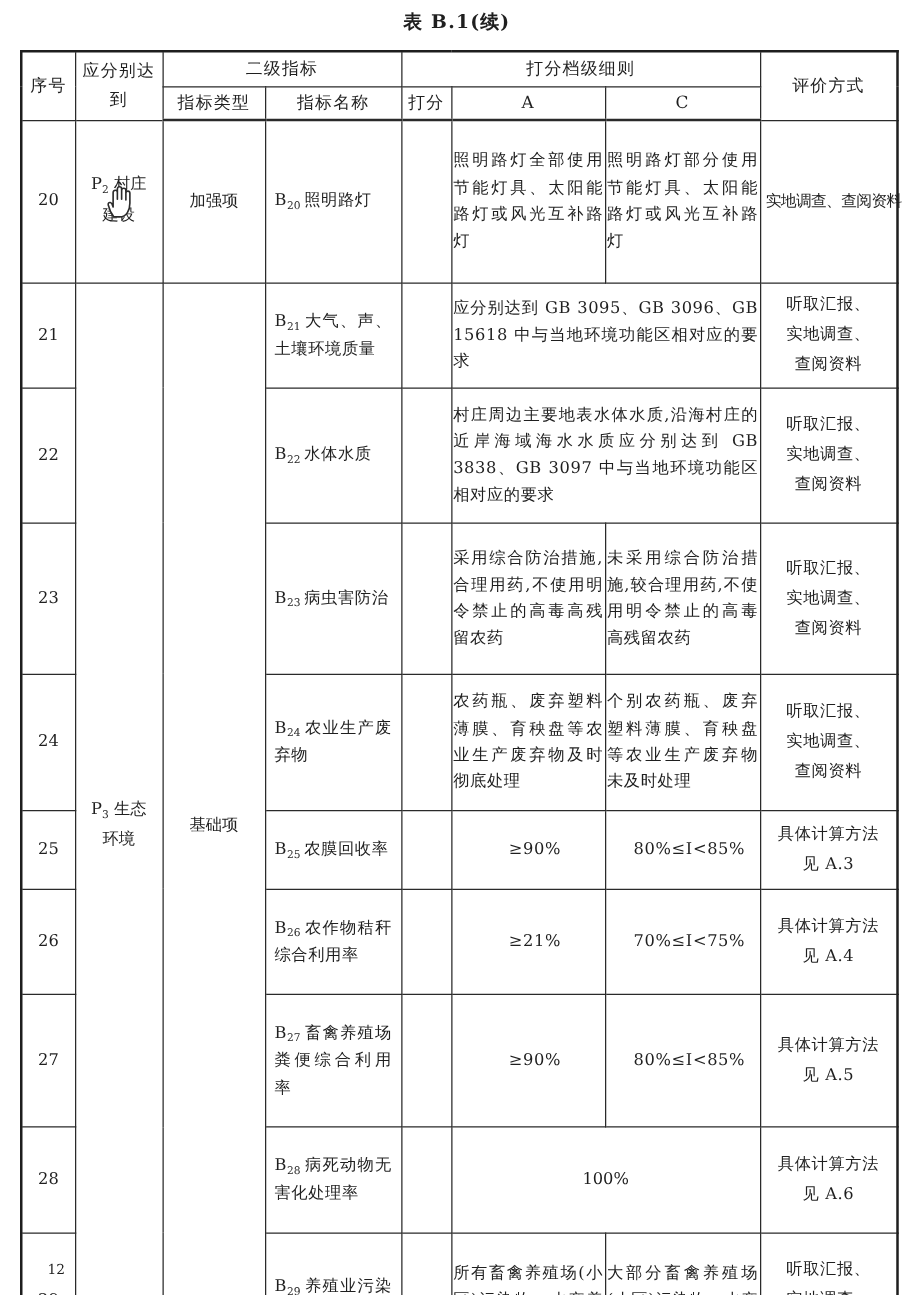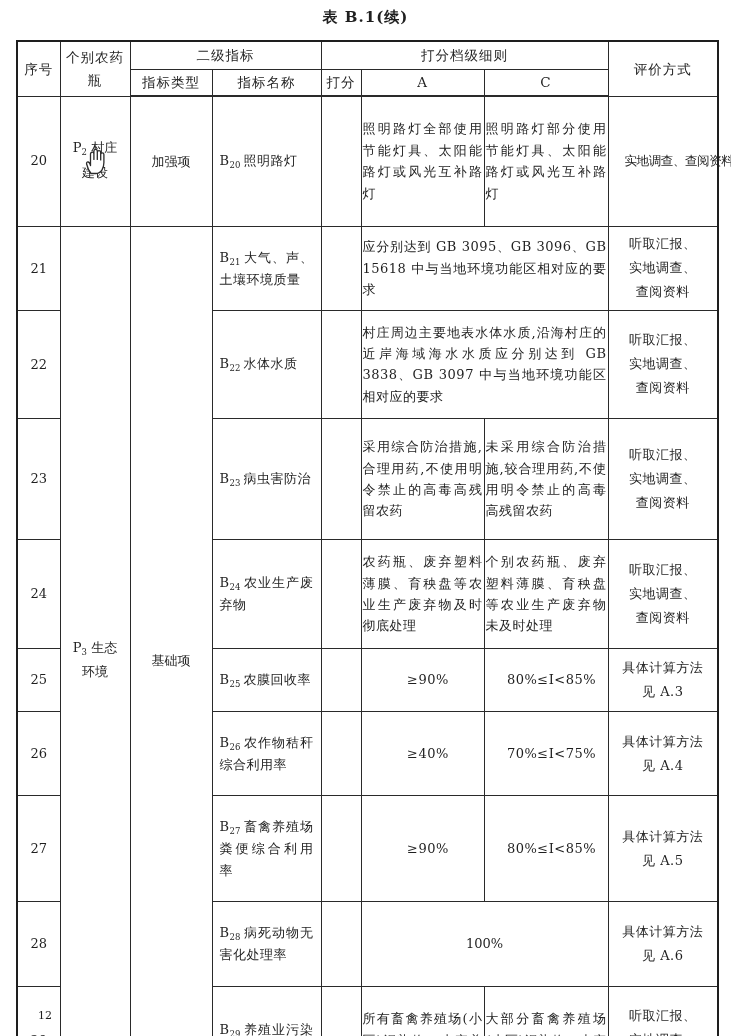--- a/index.html
+++ b/index.html
@@ -37,21 +37,21 @@
     padding: 5px 1px;
     letter-spacing: 0.5px;
   }
   td.name {
     text-align: justify;
     padding: 20px 7px;
     letter-spacing: 0.5px;
   }
   td.val { text-align: center; padding-left: 11px; letter-spacing: 0.5px; }
   td.method { white-space: pre-line; line-height: 1.85; letter-spacing: 0.5px; }
-  td.method-tight { white-space: nowrap; font-size: 12.6px; letter-spacing: -0.5px; padding: 16px; }
+  td.method-tight { white-space: nowrap; font-size: 12.6px; letter-spacing: -0.5px; padding: 4px; }
   td.center100 { text-align: center; }
   sub.idx {
     font-size: 8.5px;
     vertical-align: -3px;
     letter-spacing: 0;
   }
   .bname { margin-left: 3px; }
   .p-wrap { width: 60px; margin: 0 auto; text-align: center; line-height: 1.9; }
   .hand-cursor {
     position: absolute; left: 84px; top: 146px;
@@ -75,21 +75,21 @@
       <col style="width:109px">
     <col style="width:40px">
       <col style="width:123px">
       <col style="width:124px">
       <col style="width:110px">
   </colgroup>
 
   <tbody>
       <tr class="hdr" style="height:28px">
     <td rowspan="2">序号</td>
-    <td rowspan="2">个别农药瓶</td>
+    <td rowspan="2">应分别达到</td>
     <td colspan="2">二级指标</td>
     <td colspan="3">打分档级细则</td>
     <td rowspan="2">评价方式</td>
   </tr>
   <tr class="hdr hdr-bottom" style="height:27px">
     <td>指标类型</td>
     <td>指标名称</td>
     <td>打分</td>
     <td>A</td>
     <td>C</td>
@@ -175,21 +175,21 @@
     <td class="method">具体计算方法
 见 A.3</td>
   </tr>
 
   <tr style="height:55px">
     <td>26</td>
     <td class="name">
       <span>B</span><sub class="idx">26</sub><span class="bname">农作物秸秆综合利用率</span>
     </td>
     <td></td>
-    <td class="val">≥40%</td>
+    <td class="val">≥21%</td>
     <td class="val">70%≤I&lt;75%</td>
     <td class="method">具体计算方法
 见 A.4</td>
   </tr>
 
   <tr style="height:53px">
     <td>27</td>
     <td class="name">
       <span>B</span><sub class="idx">27</sub><span class="bname">畜禽养殖场粪便综合利用率</span>
     </td>

